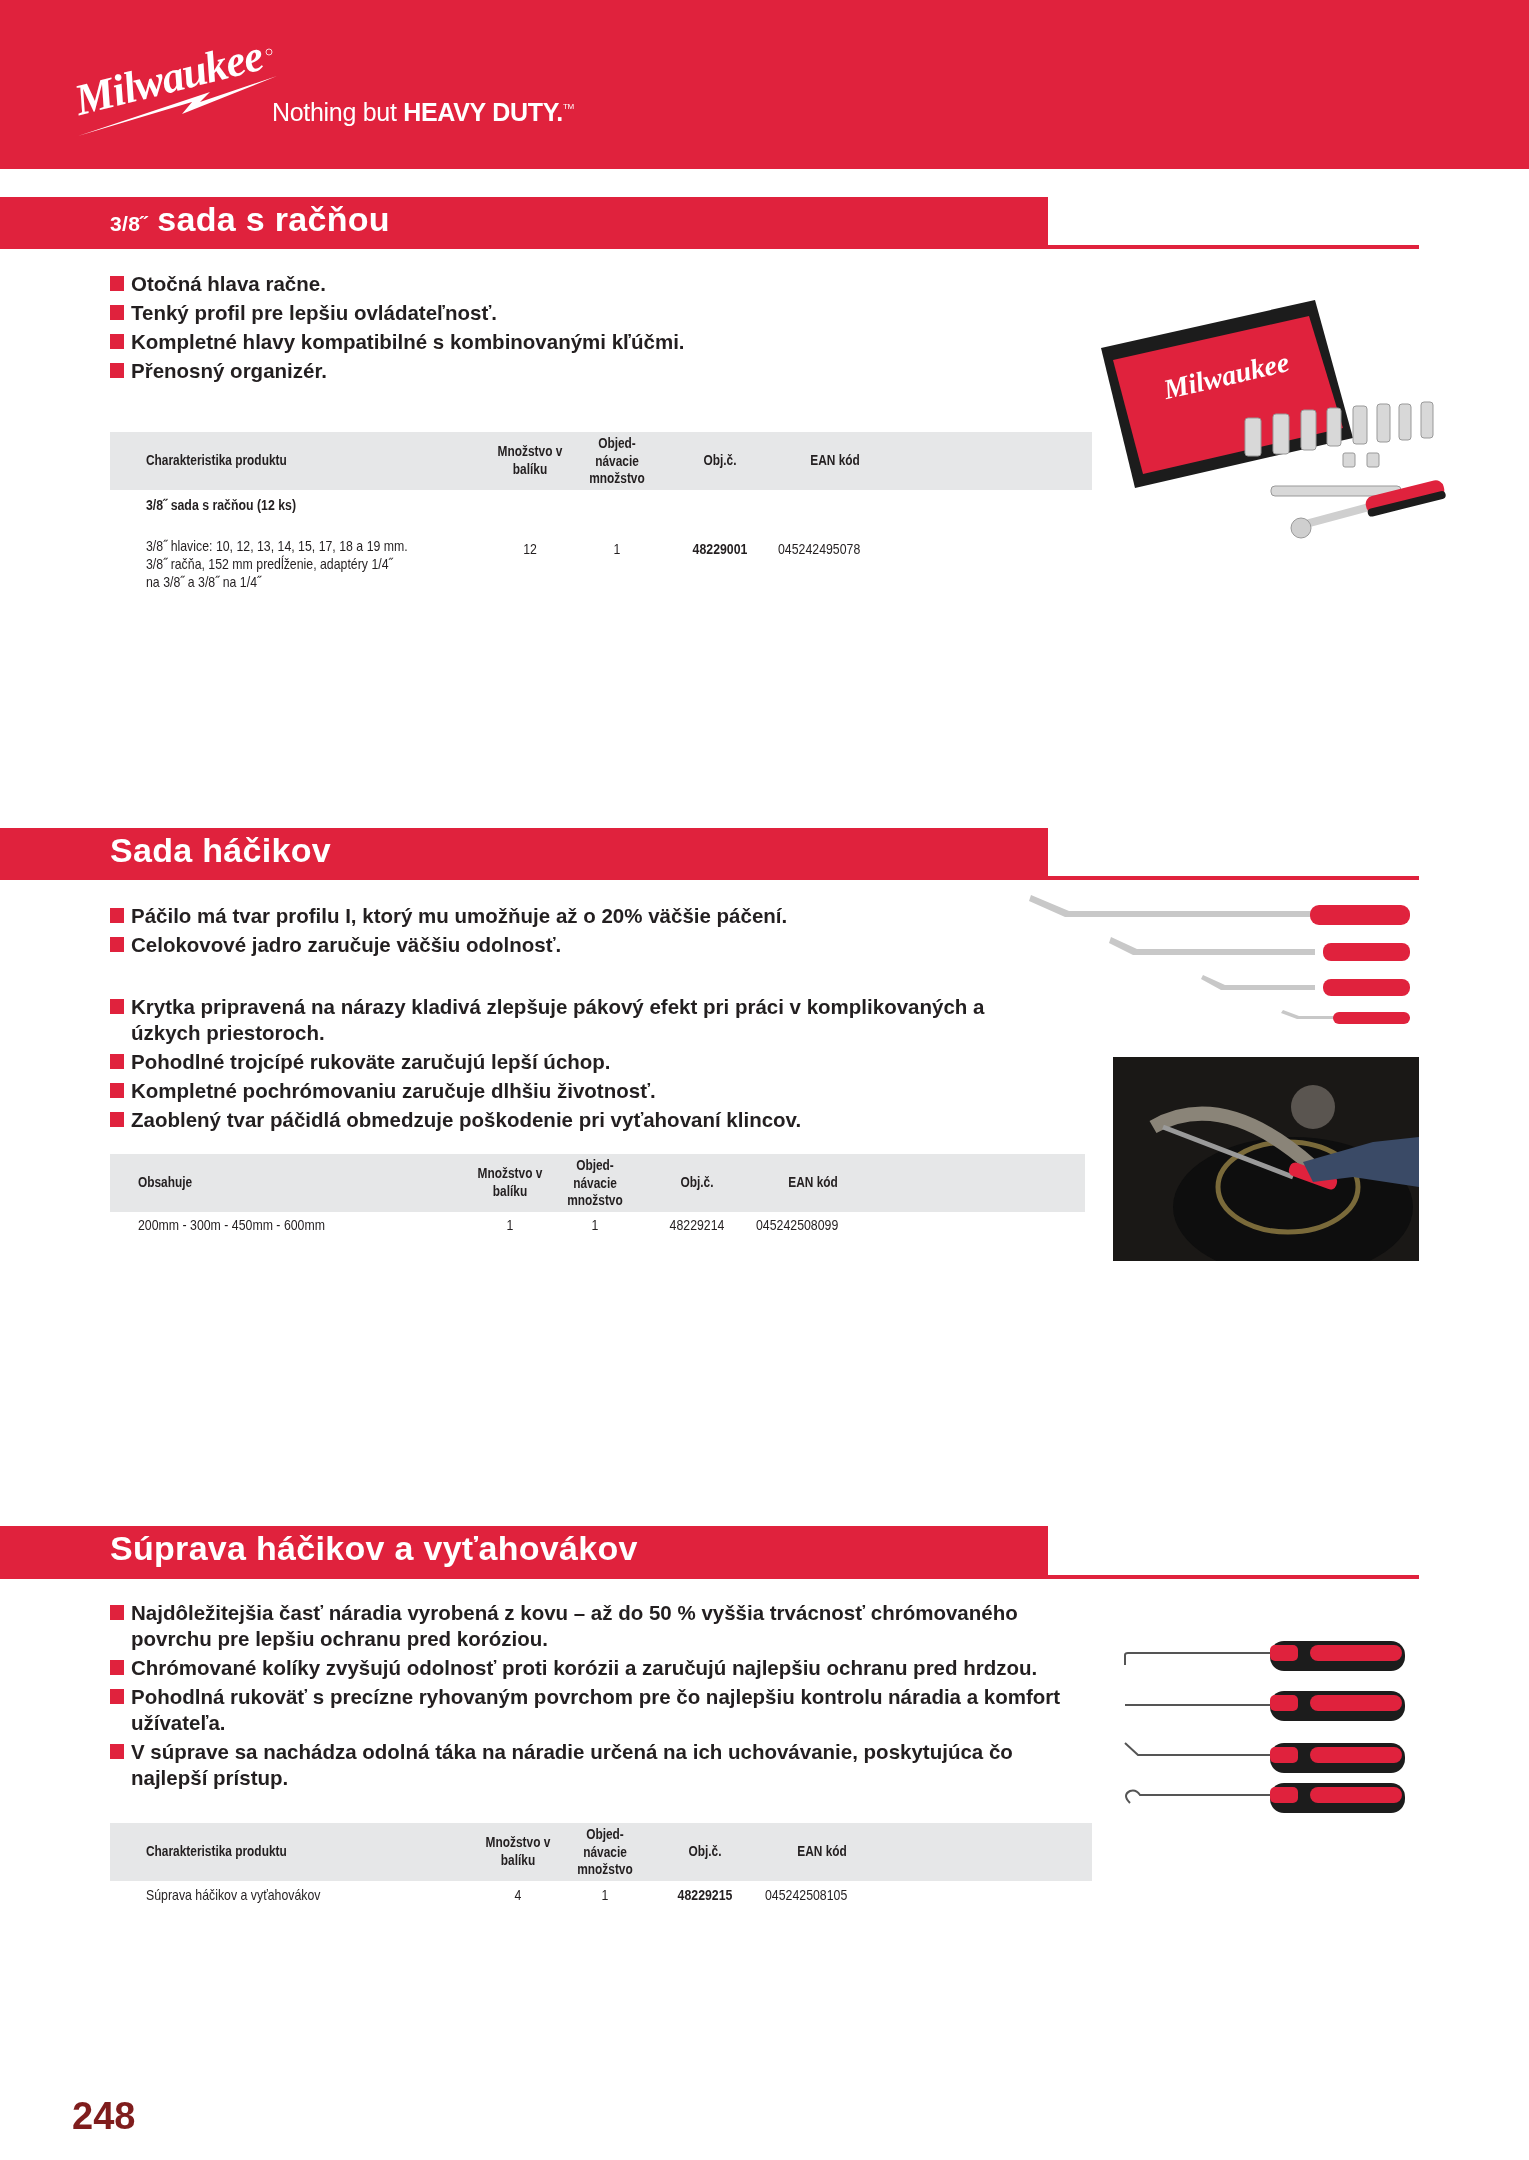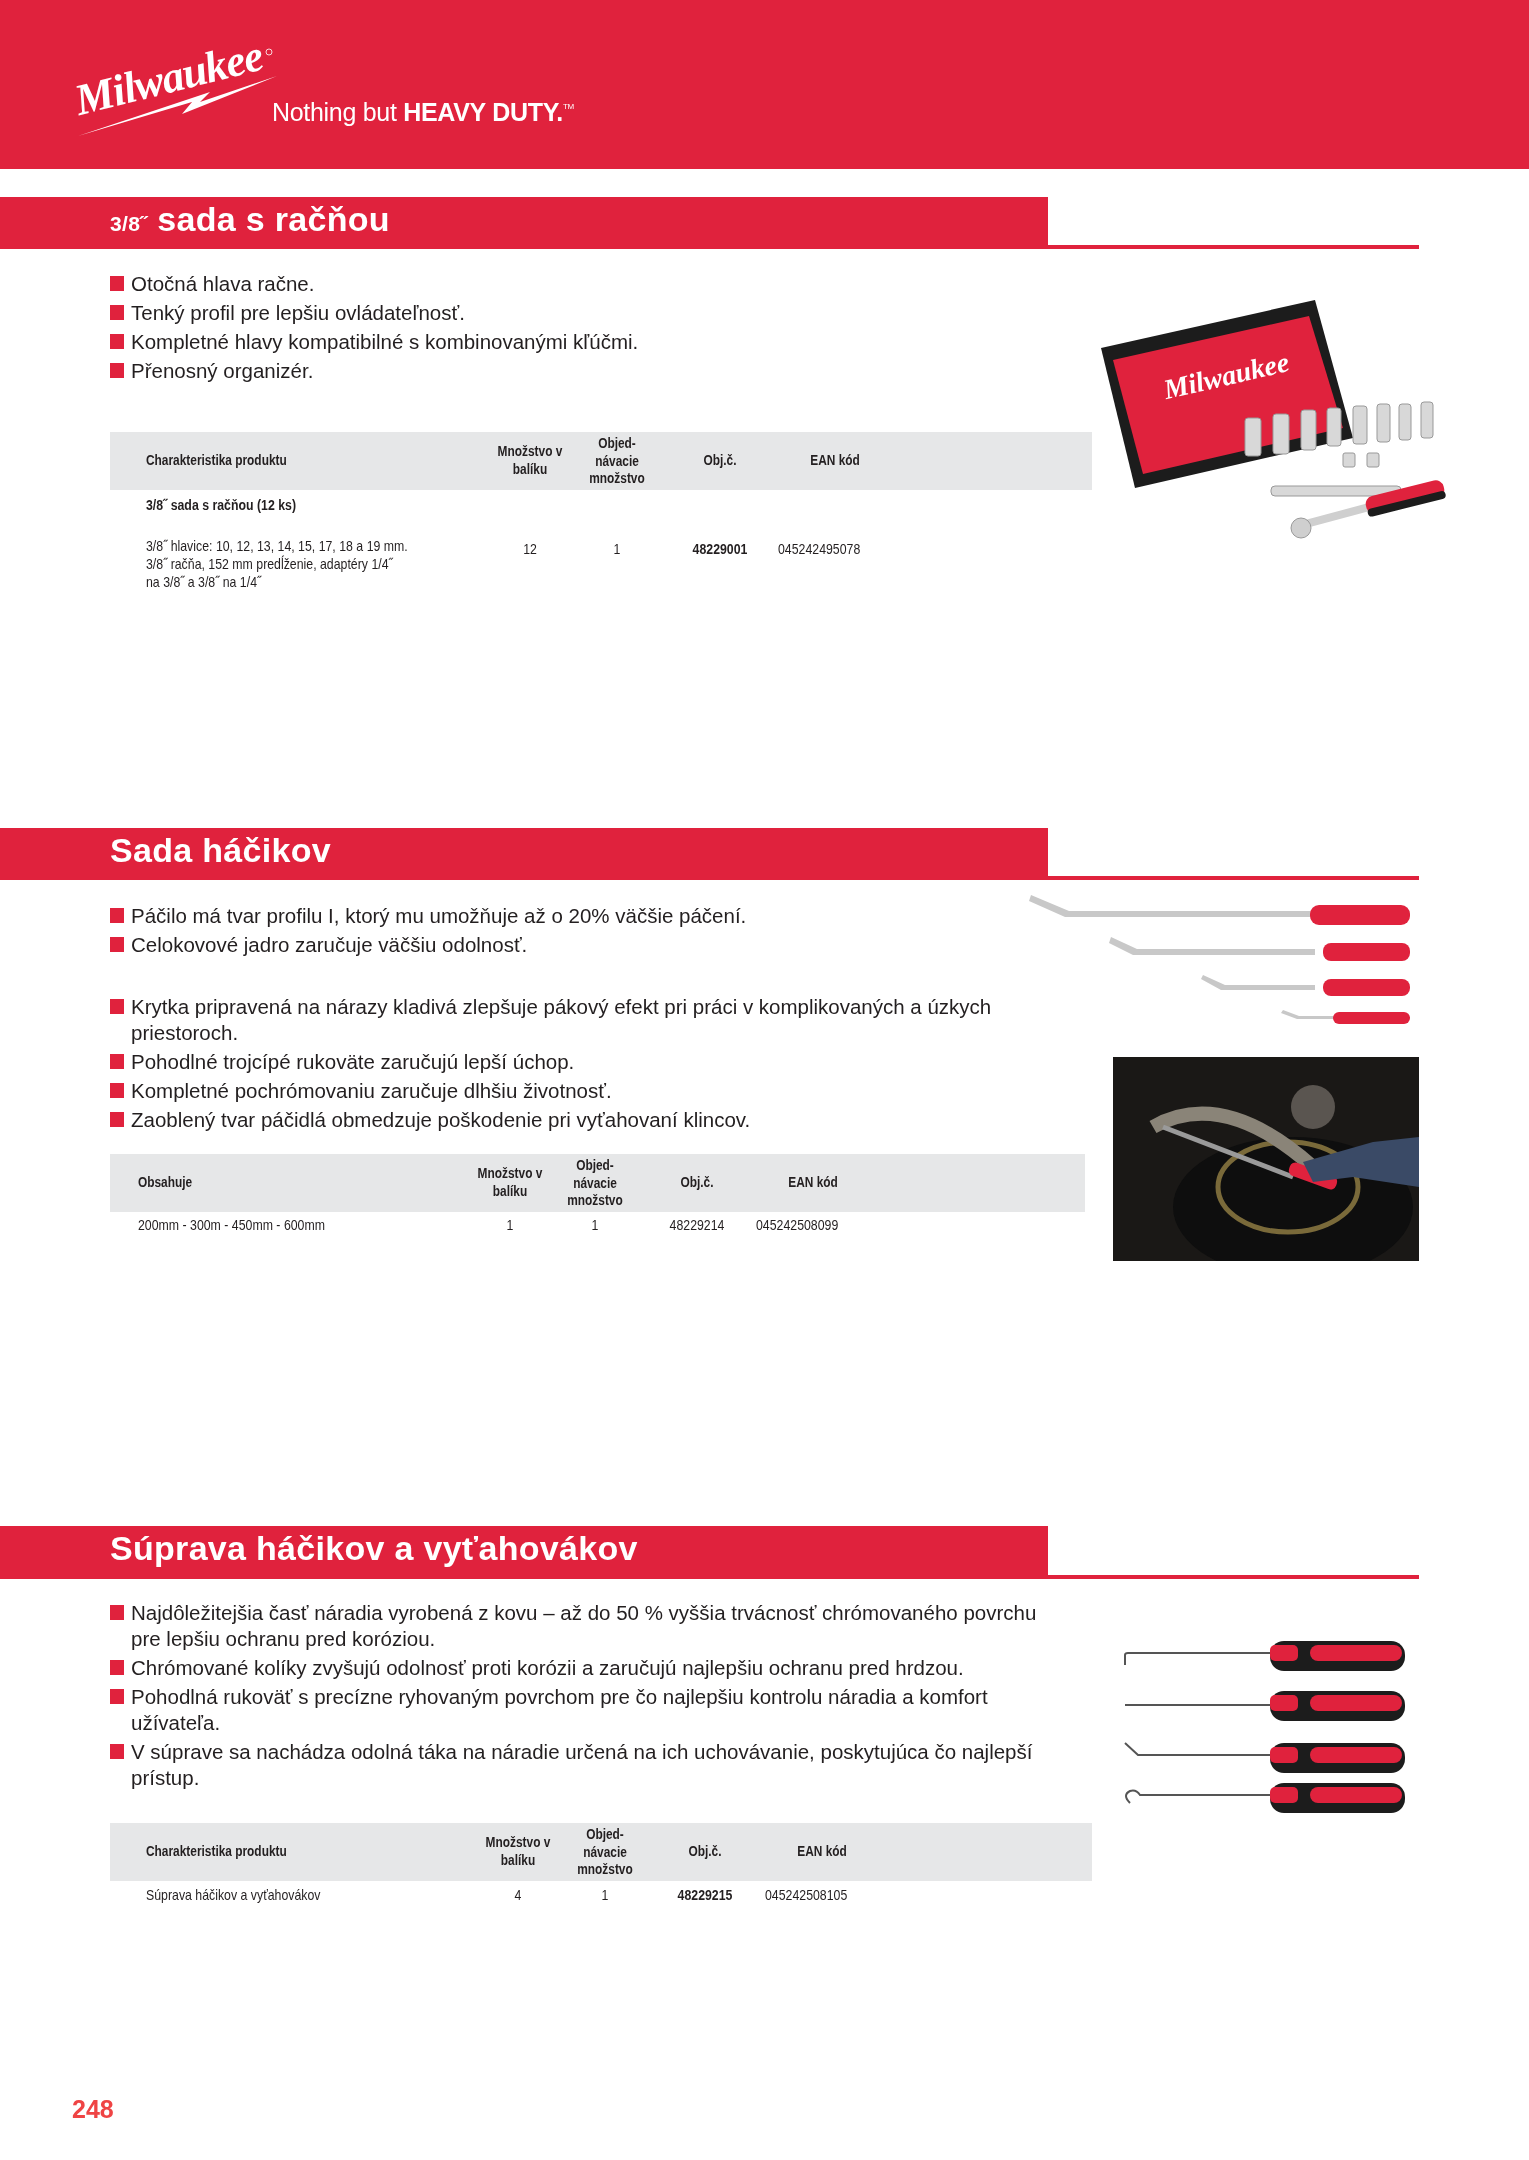--- a/index.html
+++ b/index.html
@@ -9,32 +9,32 @@
   .logo { position:absolute; left:72px; top:40px; width:210px; height:100px; }
   .tagline { position:absolute; left:272px; top:98px; color:#fff; font-size:25px; letter-spacing:-0.3px; white-space:nowrap; }
   .tagline b { font-weight:bold; }
   .tagline sup { font-size:8px; vertical-align:top; position:relative; top:4px; }
 
   .sec-band { position:absolute; left:0; width:1048px; height:49px; background:#e0223d; }
   .sec-line { position:absolute; left:0; width:1419px; height:4px; background:#e0223d; }
   .sec-title { position:absolute; left:110px; color:#fff; font-weight:bold; font-size:34px; letter-spacing:0.3px; white-space:nowrap; }
   .frac { font-size:0.62em; }
 
-  .bullets { position:absolute; left:110px; margin:0; padding:0; list-style:none; font-size:20.5px; line-height:26px; color:#231f20; }
+  .bullets { position:absolute; left:110px; margin:0; padding:0; list-style:none; font-size:20.5px; line-height:26px; color:#231f20;font-weight:bold; }
   .bullets li { position:relative; padding-left:21px; margin-bottom:3px; }
   .bullets li .sq { position:absolute; left:0; top:5px; width:14px; height:15px; background:#e0223d; }
 
   .tbl { position:absolute; left:110px; font-family:"Liberation Sans Narrow","Liberation Sans", sans-serif; font-size:14.5px; color:#231f20; }
   .thead { position:absolute; left:0; top:0; background:#e6e7e8; height:58px; }
   .th { position:absolute; font-weight:bold; text-align:center; line-height:17.5px; transform:scaleX(0.82); transform-origin:center; white-space:nowrap; }
   .th.left { text-align:left; transform-origin:left center; }
   .td { position:absolute; line-height:18px; transform:scaleX(0.85); transform-origin:left center; white-space:nowrap; }
   .td.c { text-align:center; transform-origin:center; }
 
-  .pagenum { position:absolute; left:72px; top:2095px; font-size:25px; font-weight:bold; color:#ef4444; }
+  .pagenum { position:absolute; left:72px; top:2095px; font-size:38px; font-weight:bold; color:#7f1d1d; }
 
   .img { position:absolute; }
 </style>
 </head>
 <body>
 
 <div class="topbar">
   <svg class="logo" viewBox="0 0 210 100">
     <text x="4" y="52" fill="#fff" font-family="Liberation Serif, serif" font-style="italic" font-weight="bold" font-size="44" transform="rotate(-14 100 50)" letter-spacing="-1">Milwaukee</text>
     <polygon points="6,96 120,62 110,74 205,36 128,62 138,52" fill="#fff"></polygon>

